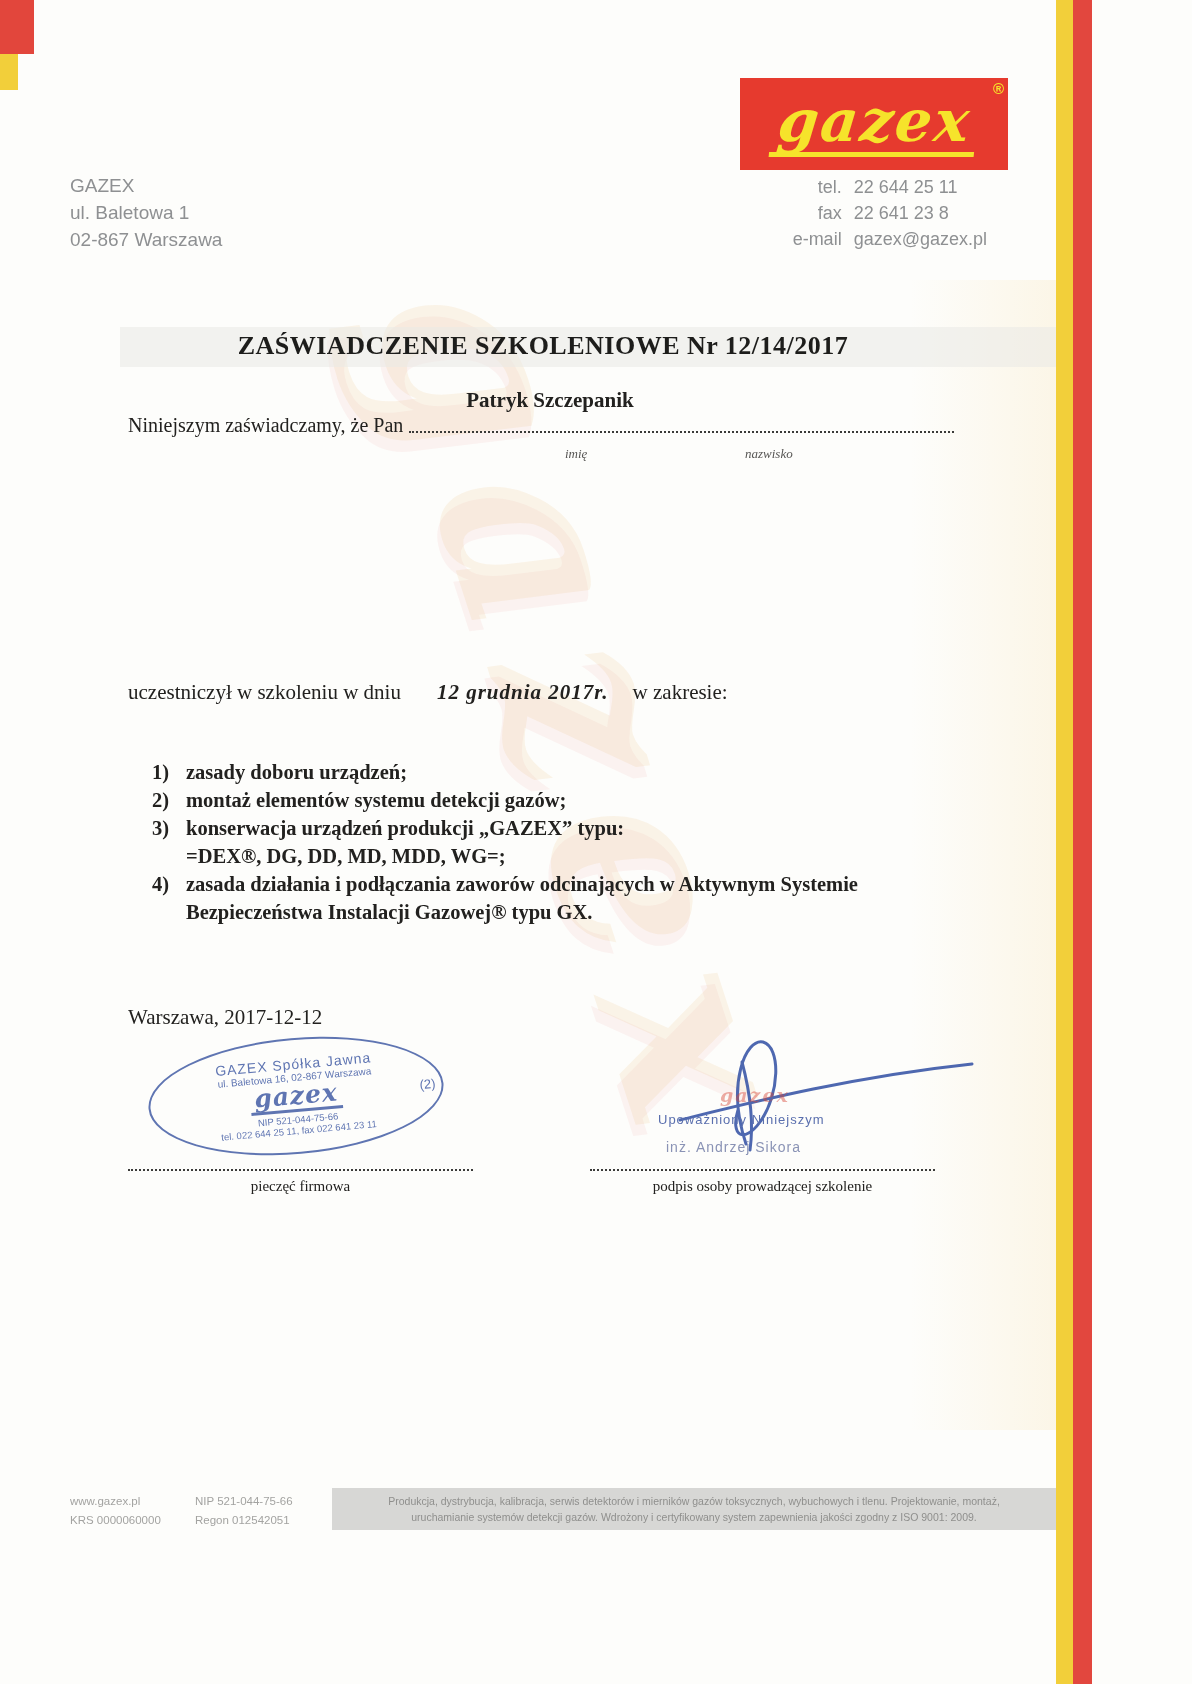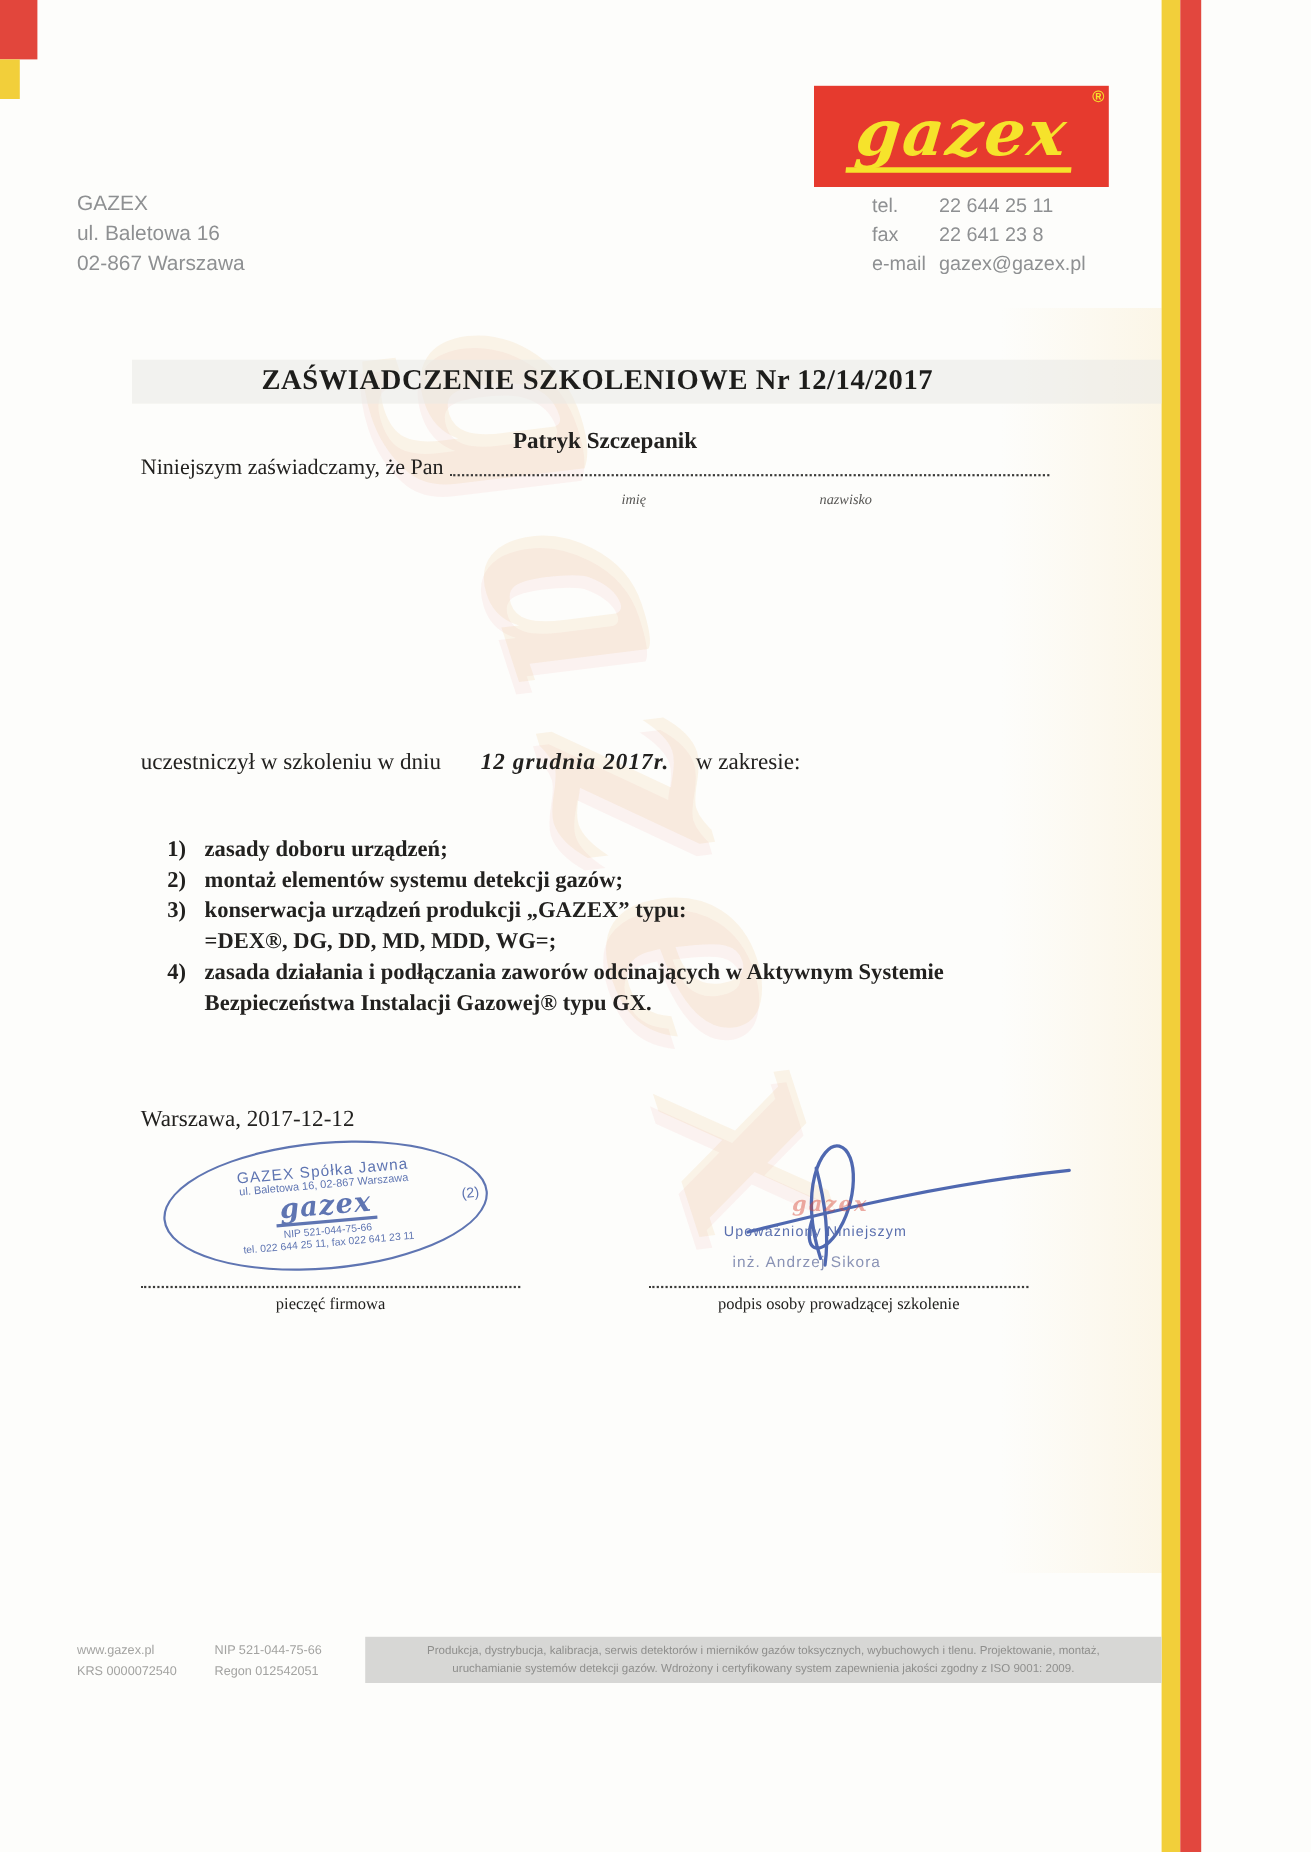--- a/index.html
+++ b/index.html
@@ -38,21 +38,21 @@
   }
   .logo-reg { position:absolute; right:4px; top:2px; color:#f6e32b;
     font:bold 15px "Liberation Sans", sans-serif; }
 
   
   .address { left:70px; top:172px; font-family:"Liberation Sans", sans-serif;
     font-size:19px; line-height:27px; color:#8e9092; }
   .contact { top:174px; right:205px; font-family:"Liberation Sans", sans-serif;
     font-size:18px; line-height:26px; color:#8e9092;
     display:grid; grid-template-columns:max-content max-content; column-gap:12px; }
-  .contact .lbl { }
+  .contact .lbl { text-align:right; }
 
   
   .title-band { left:120px; top:327px; width:936px; height:40px; background:#e9e9e6; opacity:0.55; }
   .title { left:128px; top:331px; width:830px; text-align:center;
     font-weight:bold; font-size:26px; letter-spacing:0.5px; color:#1d1d1b; }
 
   
   .participant { left:330px; top:388px; width:440px; text-align:center;
     font-weight:bold; font-size:21px; }
   .intro-line { left:128px; top:414px; width:826px; display:flex; align-items:flex-end;
@@ -125,21 +125,21 @@
     <div class="stripe-red"></div>
   </div>
 
   <div class="abs logo-box">
     <span class="logo-text">gazex</span>
     <span class="logo-reg">®</span>
   </div>
 
   <div class="abs address">
     <div>GAZEX</div>
-    <div>ul. Baletowa 16</div>
+    <div>ul. Baletowa 1</div>
     <div>02-867 Warszawa</div>
   </div>
 
   <div class="abs contact">
     <span class="lbl">tel.</span>
     <span>22 644 25 11</span>
     <span class="lbl">fax</span>
     <span>22 641 23 8</span>
     <span class="lbl">e-mail</span>
     <span>gazex@gazex.pl</span>
@@ -211,21 +211,21 @@
     <div class="sig-name">inż. Andrzej Sikora</div>
   </div>
 
   <div class="abs dots-left"></div>
   <div class="abs dots-right"></div>
   <div class="abs cap-left">pieczęć firmowa</div>
   <div class="abs cap-right">podpis osoby prowadzącej szkolenie</div>
 
   <div class="abs footer f-col1">
     <div>www.gazex.pl</div>
-    <div>KRS 0000072540</div>
+    <div>KRS 0000060000</div>
   </div>
   <div class="abs footer f-col2">
     <div>NIP 521-044-75-66</div>
     <div>Regon 012542051</div>
   </div>
   <div class="abs f-desc">
     <div>Produkcja, dystrybucja, kalibracja, serwis detektorów i mierników gazów toksycznych, wybuchowych i tlenu. Projektowanie, montaż,</div>
     <div>uruchamianie systemów detekcji gazów. Wdrożony i certyfikowany system zapewnienia jakości zgodny z ISO 9001: 2009.</div>
   </div>
 

